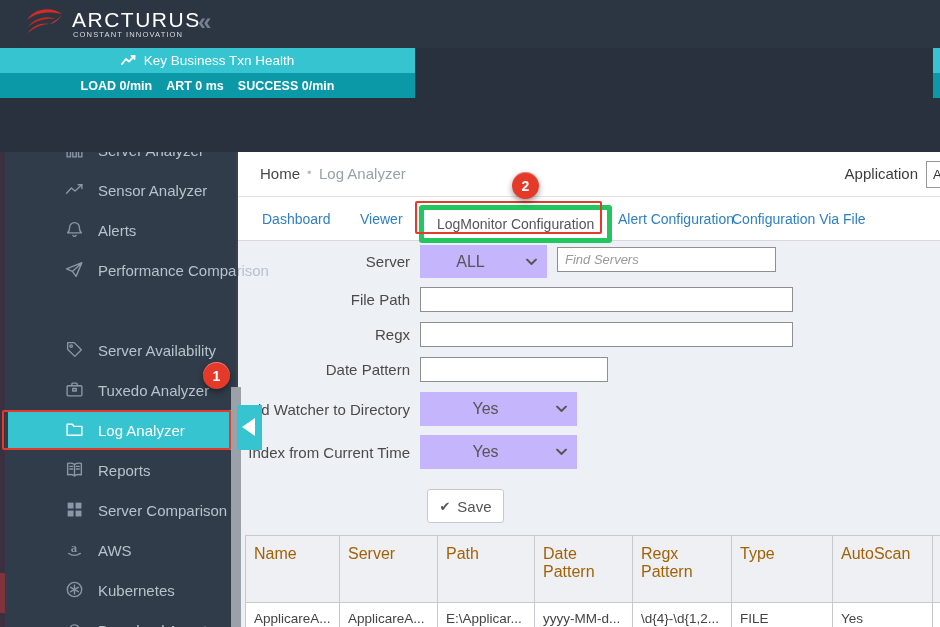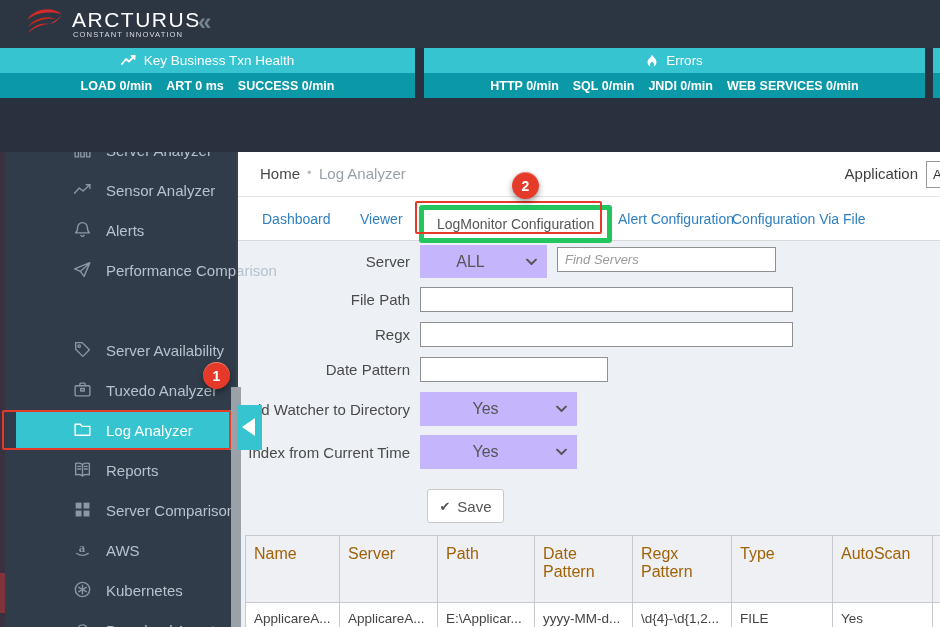--- a/index.html
+++ b/index.html
@@ -22,21 +22,21 @@
   .mstats { position:absolute; left:0; right:0; top:25px; height:25px; background:#0b99a8; color:#fff;
             font-size:12.5px; font-weight:bold; display:flex; align-items:center; justify-content:center; gap:14px; }
 
   
   .darkband { position:absolute; left:0; top:98px; width:940px; height:54px; background:#28313d; z-index:5; }
 
   
   .sidebar { position:absolute; left:0; top:98px; width:237px; height:529px; background:#313c4a; z-index:2; }
   .edge-strip { position:absolute; left:0; top:98px; width:5px; height:529px; background:#3a3140; z-index:3; }
   .edge-strip-red { position:absolute; left:0; top:573px; width:5px; height:40px; background:#80333b; z-index:4; }
-  .sb-item { position:absolute; left:16px; width:226px; height:40px; color:#b7c2cd; font-size:15px; cursor:pointer; }
+  .sb-item { position:absolute; left:8px; width:226px; height:40px; color:#b7c2cd; font-size:15px; cursor:pointer; }
   .sb-item .ic { position:absolute; left:57px; top:50%; transform:translateY(-50%); width:20px; height:20px; color:#8a97a6; }
   .sb-item .lb { position:absolute; left:90px; top:50%; transform:translateY(-50%); white-space:nowrap; }
   .sb-item.active { background:#35c4d0; color:#fff; }
   .sb-item.active .ic { color:#fff; }
   .svgic { width:19px; height:19px; fill:none; stroke:currentColor; stroke-width:1.3; stroke-linecap:round; stroke-linejoin:round; }
 
   
   .split-line { position:absolute; left:236px; top:152px; width:2px; height:475px; background:#39424e; z-index:7; }
   .split-gray { position:absolute; left:231px; top:387px; width:10px; height:240px; background:#9ba1a8; z-index:8; }
   .split-grip { position:absolute; left:237px; top:405px; width:25px; height:45px; background:#35c4d0; z-index:9; }
@@ -108,34 +108,20 @@
             <polyline points="10.5,1 13.5,1 13.5,4"></polyline>
           </svg>
         <span>Key Business Txn Health</span>
       </div>
       <div class="mstats">
         <span>LOAD 0/min</span>
         <span>ART 0 ms</span>
         <span>SUCCESS 0/min</span>
       </div>
     </div>
-    <div class="mpanel" style="left:424px;width:501px;">
-      <div class="mtitle">
-        <svg width="12" height="14" viewBox="0 0 12 14">
-            <path d="M6 0.5 C7 3.2 10.5 4.5 10.5 8.2 A4.5 4.5 0 0 1 1.5 8.2 C1.5 5.2 5 4 6 0.5 Z M6 13 A2.2 2.2 0 0 0 8.2 10.8 C8.2 9.2 6.8 8.6 6 7.4 C5.2 8.6 3.8 9.2 3.8 10.8 A2.2 2.2 0 0 0 6 13 Z" fill="#fff" fill-rule="evenodd"></path>
-          </svg>
-        <span>Errors</span>
-      </div>
-      <div class="mstats">
-        <span>HTTP 0/min</span>
-        <span>SQL 0/min</span>
-        <span>JNDI 0/min</span>
-        <span>WEB SERVICES 0/min</span>
-      </div>
-    </div>
     <div class="mpanel" style="left:933px;width:7px;">
       <div class="mtitle"></div>
         <div class="mstats"></div>
     </div>
   </div>
 
   <div class="sidebar"></div>
   <div class="edge-strip"></div>
   <div class="edge-strip-red"></div>
 

